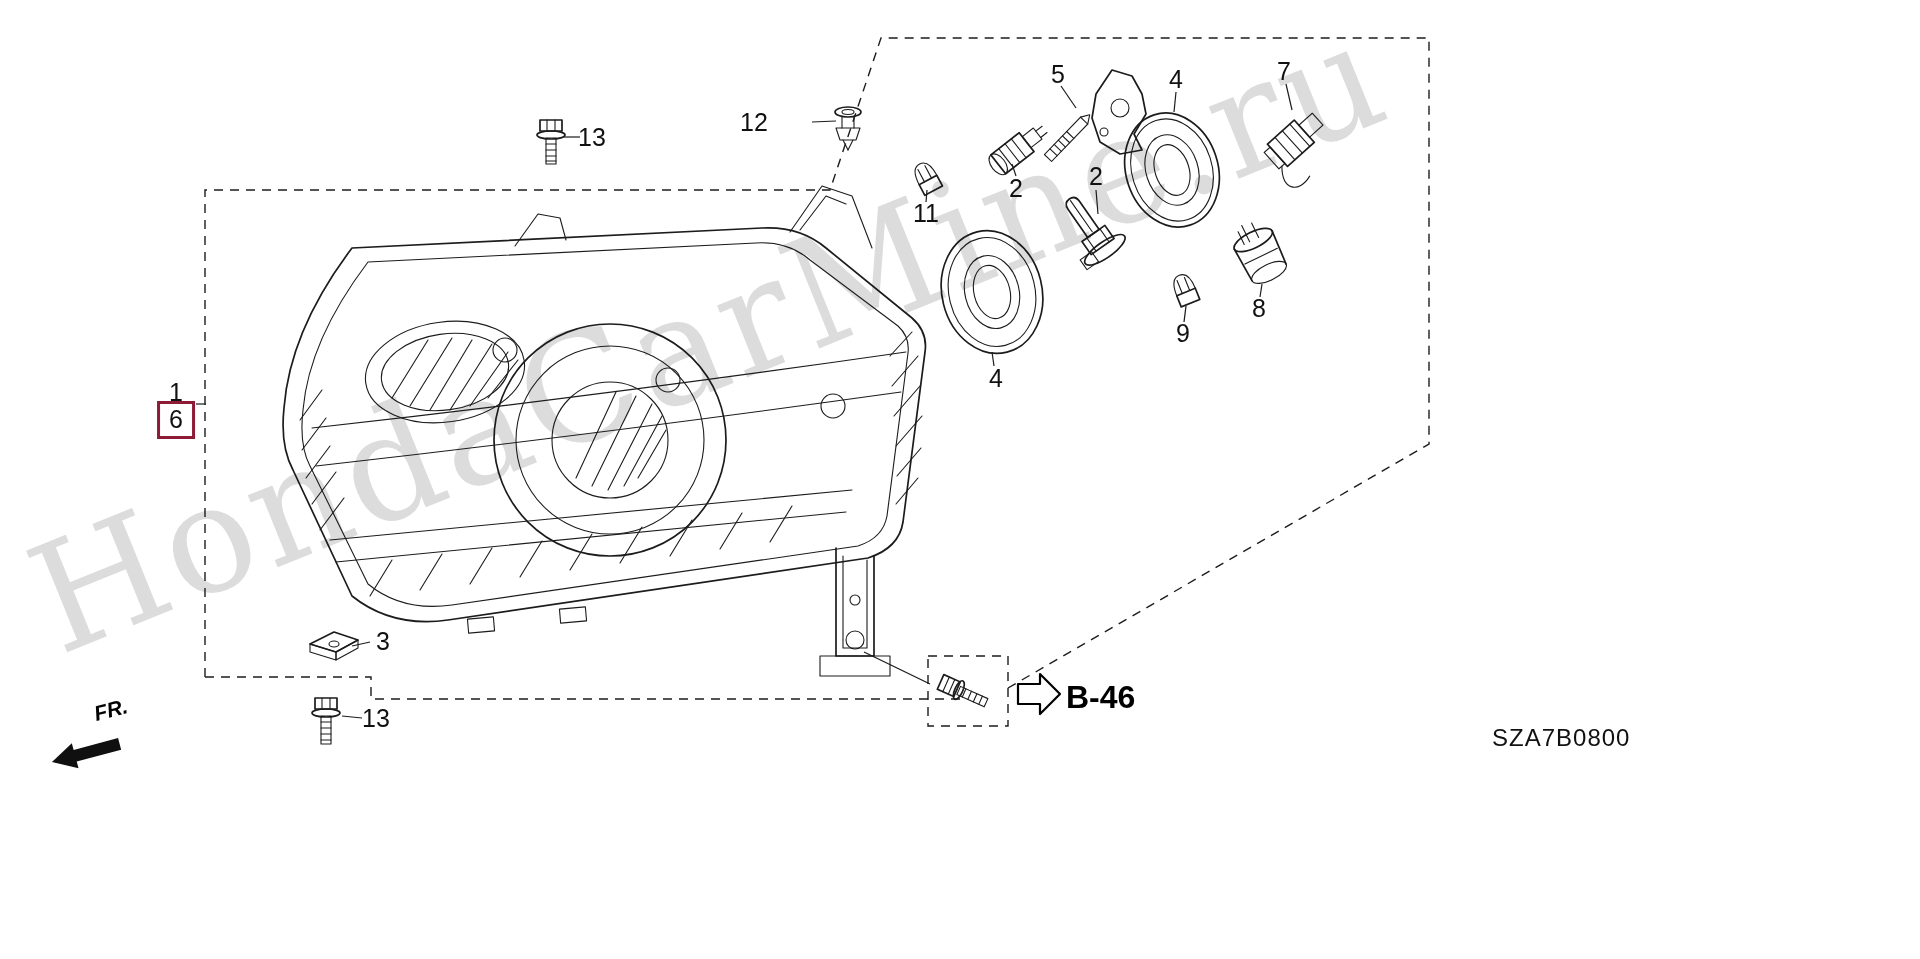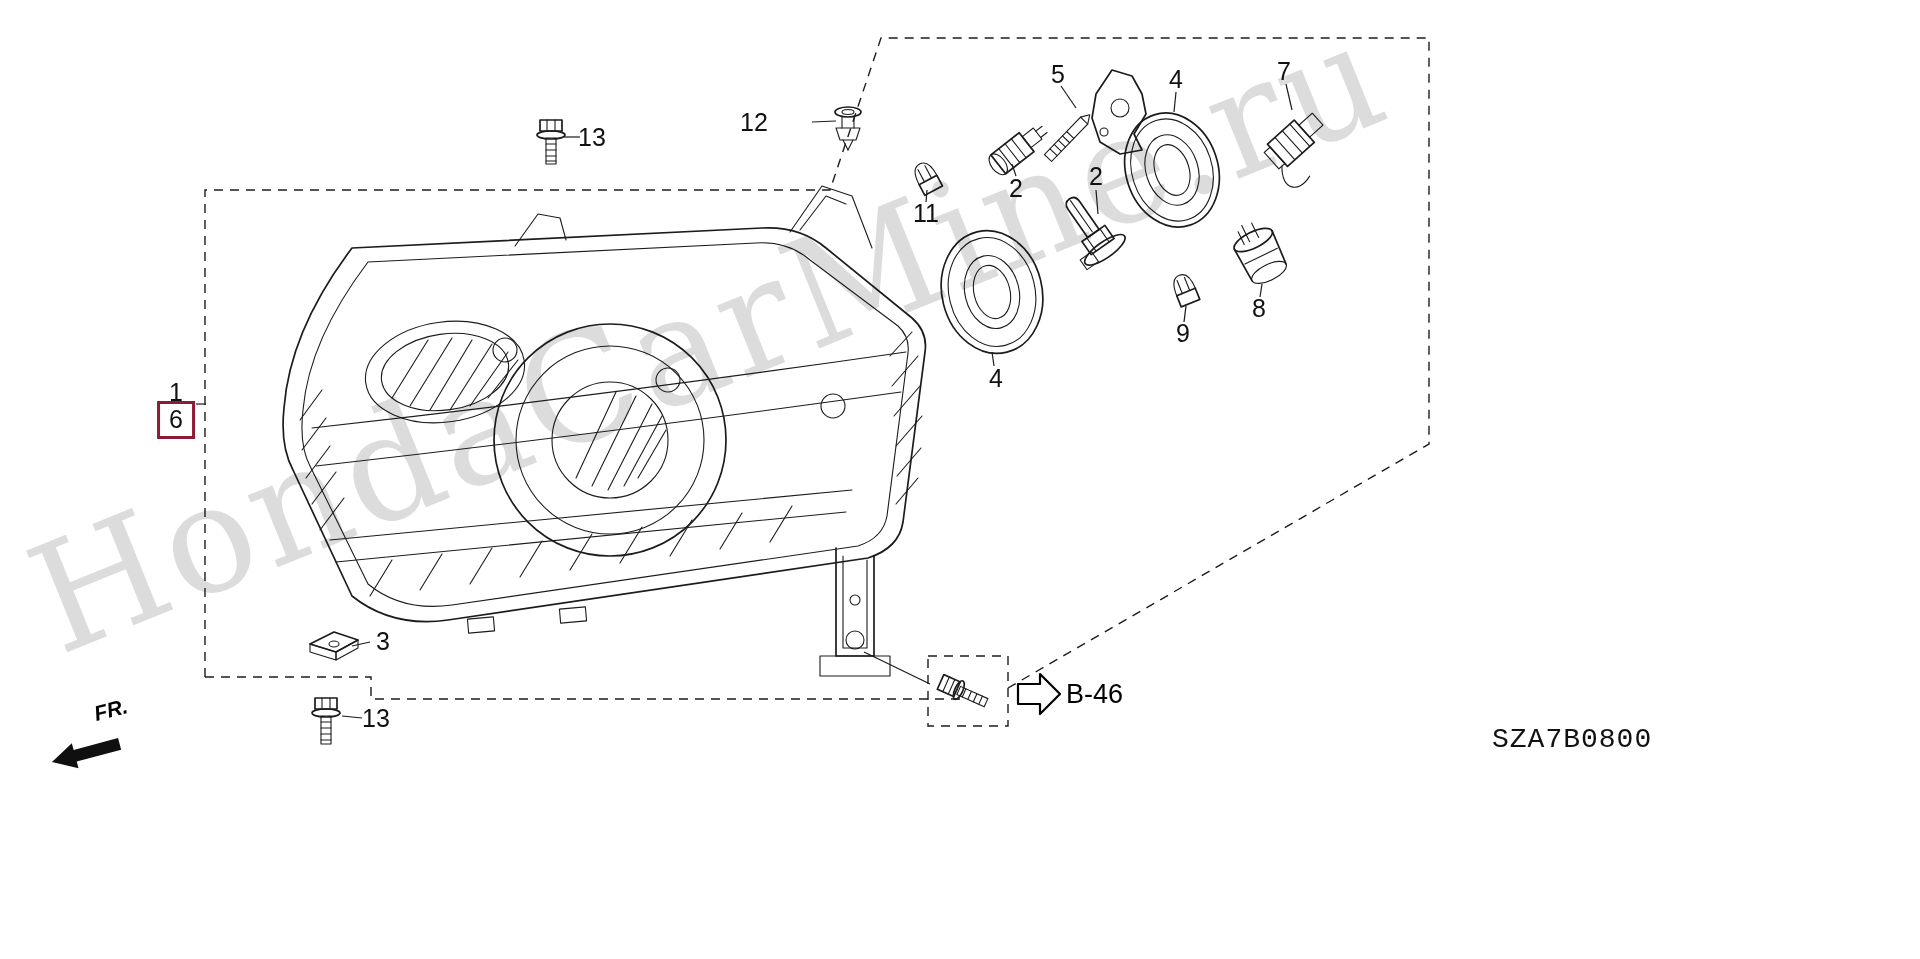--- a/index.html
+++ b/index.html
@@ -15,22 +15,22 @@
 
   svg.art { position:absolute; left:0; top:0; z-index:1; }
 
   .callout {
     position:absolute; z-index:2; transform:translate(-50%,-50%);
     font-size:25px; color:#111; cursor:pointer; line-height:1; user-select:none;
   }
   .callout-boxed {
     border:3px solid #8e1b36; padding:3px 9px 4px 9px; background:#fff;
   }
-  .ref-label { position:absolute; z-index:2; font-size:27px; font-weight:normal; color:#000; cursor:pointer; }
-  .diagram-code { position:absolute; z-index:2; font-size:28px; color:#111; letter-spacing:1px;font-family:Liberation Mono, monospace; }
+  .ref-label { position:absolute; z-index:2; font-size:32px; font-weight:bold; color:#000; cursor:pointer; }
+  .diagram-code { position:absolute; z-index:2; font-size:24px; color:#111; letter-spacing:1px; }
   .fr-label { position:absolute; z-index:2; font-size:21px; font-weight:bold; font-style:italic; color:#000;
               transform:rotate(-14deg); }
 
   .ln   { fill:none; stroke:#1c1c1c; stroke-width:1.7; stroke-linejoin:round; stroke-linecap:round; }
   .thin { stroke-width:1.1; }
   .lead { stroke:#1c1c1c; stroke-width:1.2; }
   .dash { fill:none; stroke:#1c1c1c; stroke-width:1.4; stroke-dasharray:9 7; }
   .arrow-outline { fill:#ffffff; stroke:#000000; stroke-width:2.2; stroke-linejoin:round; }
   .arrow-solid   { fill:#101010; }
 </style>

